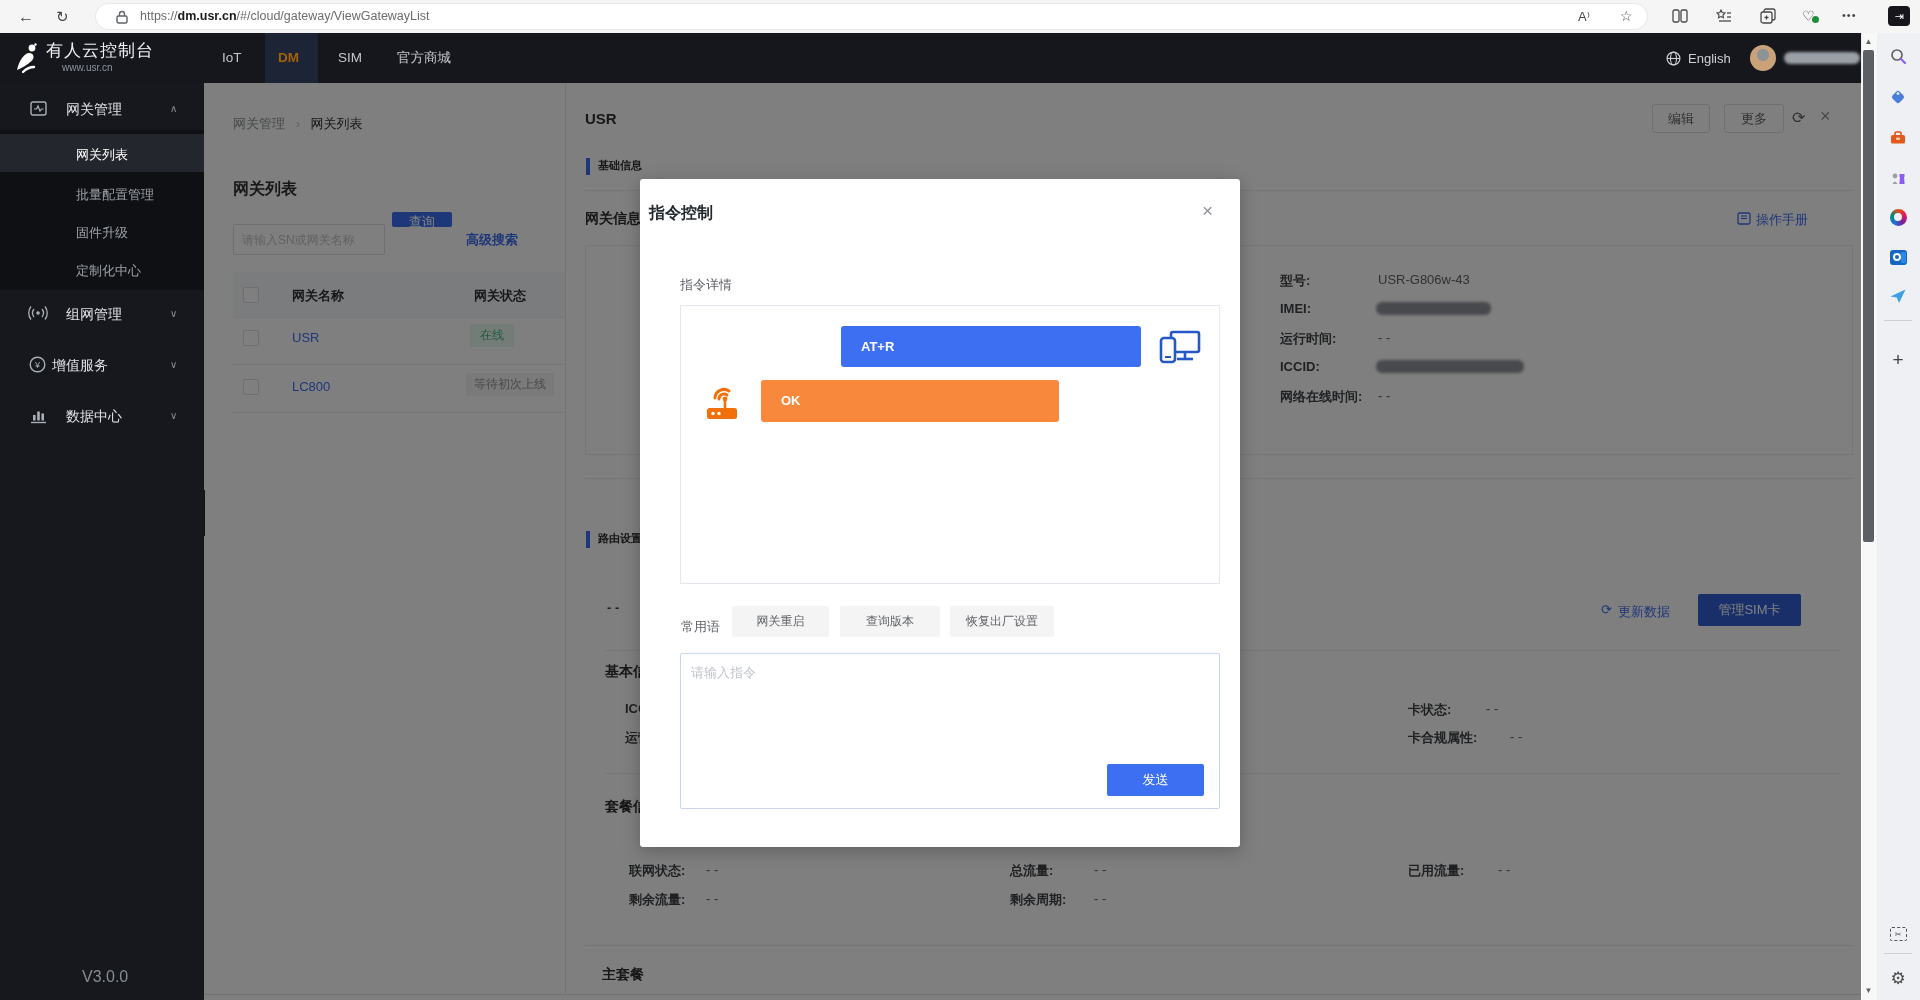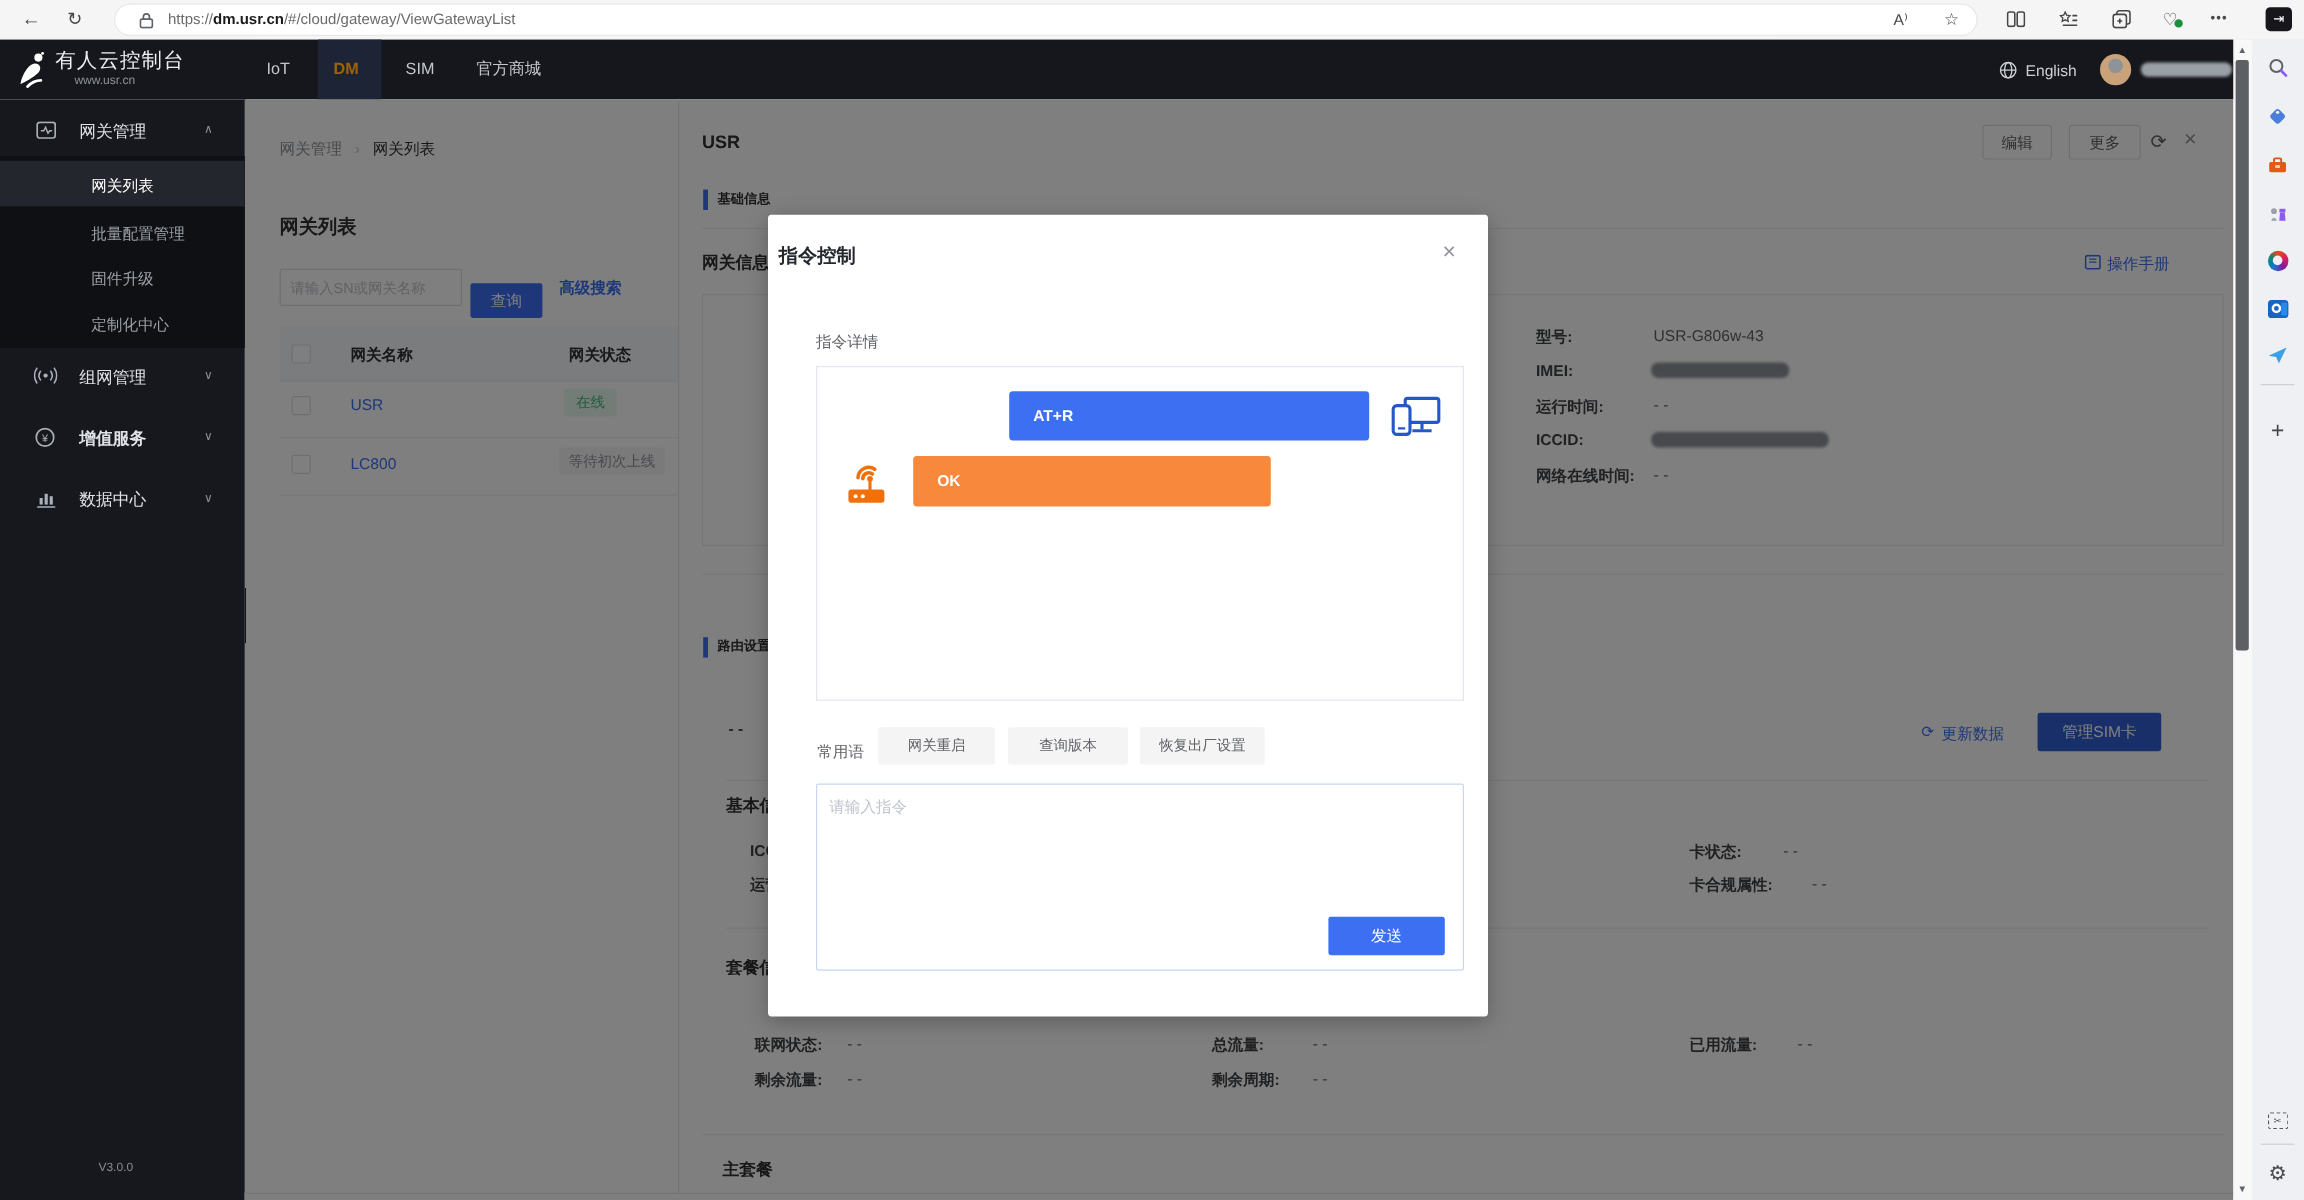--- a/index.html
+++ b/index.html
@@ -221,44 +221,44 @@
       <path d="M6 4 a6.5 6.5 0 0 0 0 8 M14 4 a6.5 6.5 0 0 1 0 8" fill="none" stroke="#aab0b8" stroke-width="1.3"></path>
       <path d="M3 1.5 a10.5 10.5 0 0 0 0 13 M17 1.5 a10.5 10.5 0 0 1 0 13" fill="none" stroke="#aab0b8" stroke-width="1.3"></path>
     </svg>
   <span class="abs side-group" style="left:66px;top:306px;">组网管理</span>
   <span class="abs side-caret" style="left:170px;top:308px;">∨</span>
 
   <svg class="abs" style="left:29px;top:356px;" width="17" height="17" viewBox="0 0 17 17">
       <circle cx="8.5" cy="8.5" r="7.3" fill="none" stroke="#aab0b8" stroke-width="1.4"></circle>
       <text x="8.5" y="12" font-size="9" fill="#aab0b8" text-anchor="middle" font-family="sans-serif">¥</text>
     </svg>
-  <span class="abs side-group" style="left:66px;top:357px;font-weight:bold;">增值服务</span>
+  <span class="abs side-group" style="left:52px;top:357px;">增值服务</span>
   <span class="abs side-caret" style="left:170px;top:359px;">∨</span>
 
   <svg class="abs" style="left:30px;top:407px;" width="17" height="17" viewBox="0 0 17 17">
       <line x1="1" y1="15.5" x2="16" y2="15.5" stroke="#aab0b8" stroke-width="1.4"></line>
       <rect x="3" y="8" width="2.6" height="5.5" fill="#aab0b8"></rect>
       <rect x="7.2" y="4.5" width="2.6" height="9" fill="#aab0b8"></rect>
       <rect x="11.4" y="6.5" width="2.6" height="7" fill="#aab0b8"></rect>
     </svg>
   <span class="abs side-group" style="left:66px;top:408px;">数据中心</span>
   <span class="abs side-caret" style="left:170px;top:410px;">∨</span>
 
-  <span class="abs" style="left:82px;top:968px;font-size:10px;color:#878c94;">V3.0.0</span>
+  <span class="abs" style="left:82px;top:968px;font-size:16px;color:#878c94;">V3.0.0</span>
   <div class="abs collapse-tab">‹</div>
 
   <div class="abs list-panel"></div>
   <span class="abs crumb" style="left:233px;top:115px;">
     <span>网关管理</span>
     <span style="padding:0 7px;color:#c0c4cc;">›</span>
     <span class="cur">网关列表</span>
   </span>
   <span class="abs panel-title" style="left:233px;top:179px;">网关列表</span>
   <input class="abs inp" placeholder="请输入SN或网关名称" style="">
-  <button class="abs btn-blue" style="left:392px;top:236px;width:60px;height:29px;">查询</button>
+  <button class="abs btn-blue" style="left:392px;top:212px;width:60px;height:15px;">查询</button>
   <span class="abs link-blue" style="left:466px;top:231px;font-weight:600;">高级搜索</span>
 
   <div class="abs thead-bg"></div>
   <div class="abs cb" style="left:243px;top:287px;"></div>
   <span class="abs th" style="left:292px;top:287px;">网关名称</span>
   <span class="abs th" style="left:474px;top:287px;">网关状态</span>
 
   <div>
     <div class="abs cb" style="left:243px;top:330px;"></div>
     <span class="abs row-link" style="left:292px;top:330px;">USR</span>

